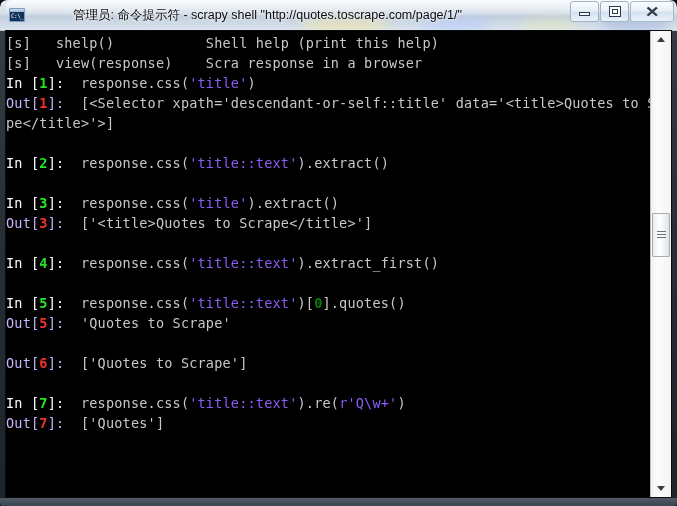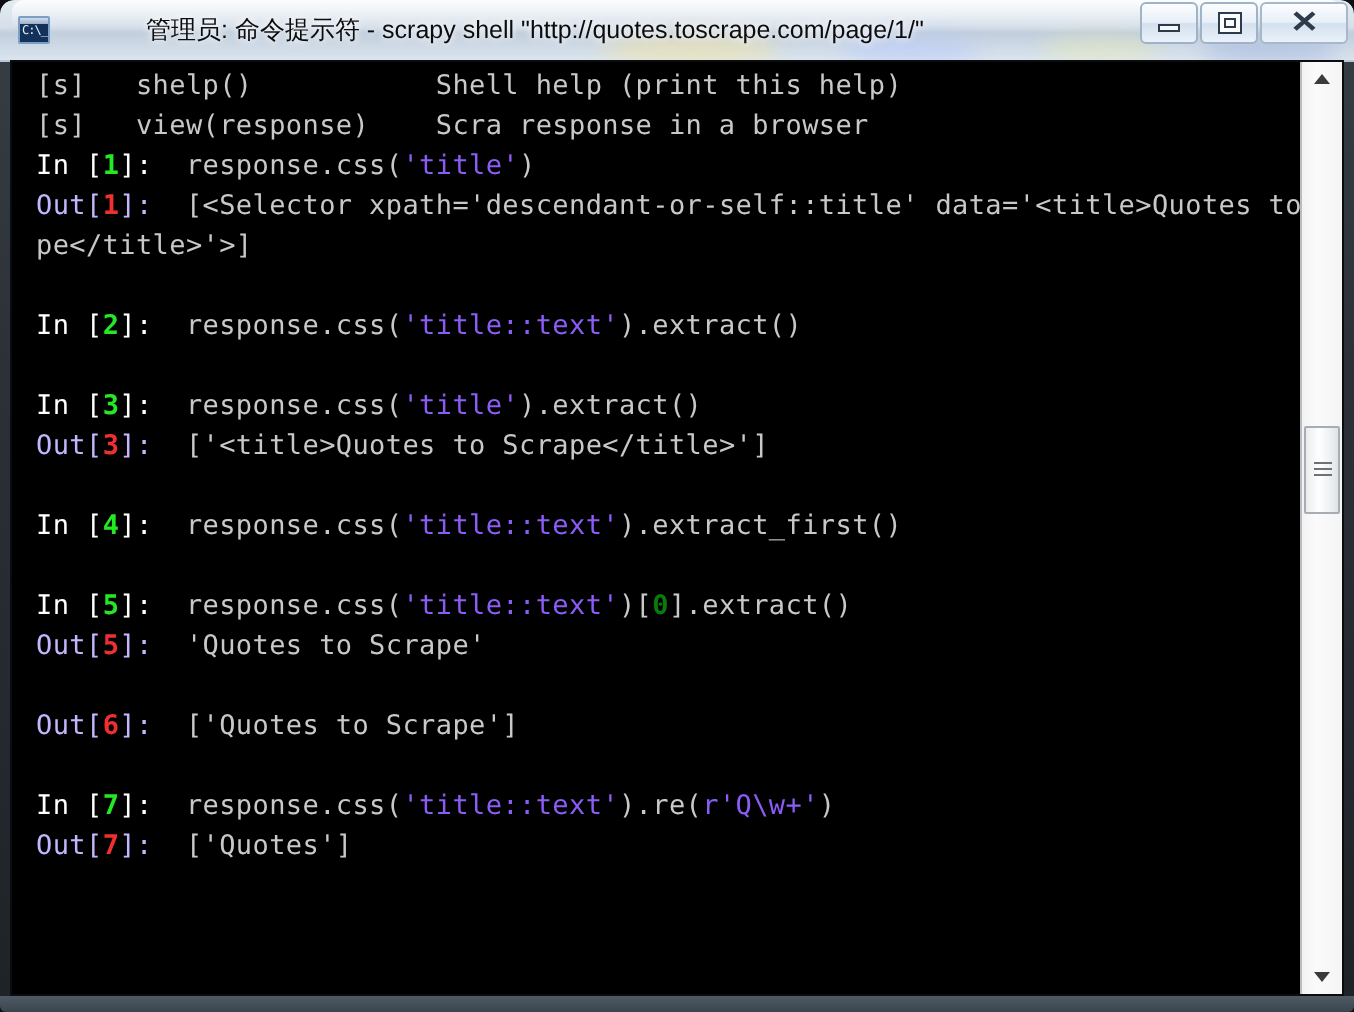--- a/index.html
+++ b/index.html
@@ -153,21 +153,21 @@
     box-sizing: border-box;
     border: 1px solid #0a0d10;
     overflow: hidden;
   }
   .console {
     position: absolute;
     left: 0; top: 0;
     width: 645px; height: 466px;
     background: #000000;
     overflow: hidden;
-    padding: 2px 0 0 12px;
+    padding: 2px 0 0 0;
     box-sizing: border-box;
   }
   .term-line {
     height: 20px;
     line-height: 20px;
     font-family: "DejaVu Sans Mono", monospace;
     font-size: 13.5px;
     color: #c8c8c8;
     white-space: pre;
     letter-spacing: 0.2px;
@@ -269,21 +269,21 @@
         <div class="term-line"><span class="c-out">Out</span><span class="c-out">[</span><span class="c-outnum">1</span><span class="c-out">]: </span><span class="c-plain"> [&lt;Selector xpath='descendant-or-self::title' data='&lt;title&gt;Quotes to Scra</span></div>
         <div class="term-line"><span class="c-plain">pe&lt;/title&gt;'&gt;]</span></div>
         <div class="term-line blank"> </div>
         <div class="term-line"><span class="c-in">In </span><span class="c-in">[</span><span class="c-innum">2</span><span class="c-in">]: </span><span class="c-plain"> </span><span class="c-plain">response.css(</span><span class="c-str">'title::text'</span><span class="c-plain">).extract()</span></div>
         <div class="term-line blank"> </div>
         <div class="term-line"><span class="c-in">In </span><span class="c-in">[</span><span class="c-innum">3</span><span class="c-in">]: </span><span class="c-plain"> </span><span class="c-plain">response.css(</span><span class="c-str">'title'</span><span class="c-plain">).extract()</span></div>
         <div class="term-line"><span class="c-out">Out</span><span class="c-out">[</span><span class="c-outnum">3</span><span class="c-out">]: </span><span class="c-plain"> ['&lt;title&gt;Quotes to Scrape&lt;/title&gt;']</span></div>
         <div class="term-line blank"> </div>
         <div class="term-line"><span class="c-in">In </span><span class="c-in">[</span><span class="c-innum">4</span><span class="c-in">]: </span><span class="c-plain"> </span><span class="c-plain">response.css(</span><span class="c-str">'title::text'</span><span class="c-plain">).extract_first()</span></div>
         <div class="term-line blank"> </div>
-        <div class="term-line"><span class="c-in">In </span><span class="c-in">[</span><span class="c-innum">5</span><span class="c-in">]: </span><span class="c-plain"> </span><span class="c-plain">response.css(</span><span class="c-str">'title::text'</span><span class="c-plain">)[</span><span class="c-idx">0</span><span class="c-plain">].extract()</span></div>
+        <div class="term-line"><span class="c-in">In </span><span class="c-in">[</span><span class="c-innum">5</span><span class="c-in">]: </span><span class="c-plain"> </span><span class="c-plain">response.css(</span><span class="c-str">'title::text'</span><span class="c-plain">)[</span><span class="c-idx">0</span><span class="c-plain">].quotes()</span></div>
         <div class="term-line"><span class="c-out">Out</span><span class="c-out">[</span><span class="c-outnum">5</span><span class="c-out">]: </span><span class="c-plain"> 'Quotes to Scrape'</span></div>
         <div class="term-line blank"> </div>
         <div class="term-line"><span class="c-out">Out</span><span class="c-out">[</span><span class="c-outnum">6</span><span class="c-out">]: </span><span class="c-plain"> ['Quotes to Scrape']</span></div>
         <div class="term-line blank"> </div>
         <div class="term-line"><span class="c-in">In </span><span class="c-in">[</span><span class="c-innum">7</span><span class="c-in">]: </span><span class="c-plain"> </span><span class="c-plain">response.css(</span><span class="c-str">'title::text'</span><span class="c-plain">).re(</span><span class="c-str">r'Q\w+'</span><span class="c-plain">)</span></div>
         <div class="term-line"><span class="c-out">Out</span><span class="c-out">[</span><span class="c-outnum">7</span><span class="c-out">]: </span><span class="c-plain"> ['Quotes']</span></div>
         <div class="term-line blank"> </div>
       </div>
 
     <div class="scrollbar">

